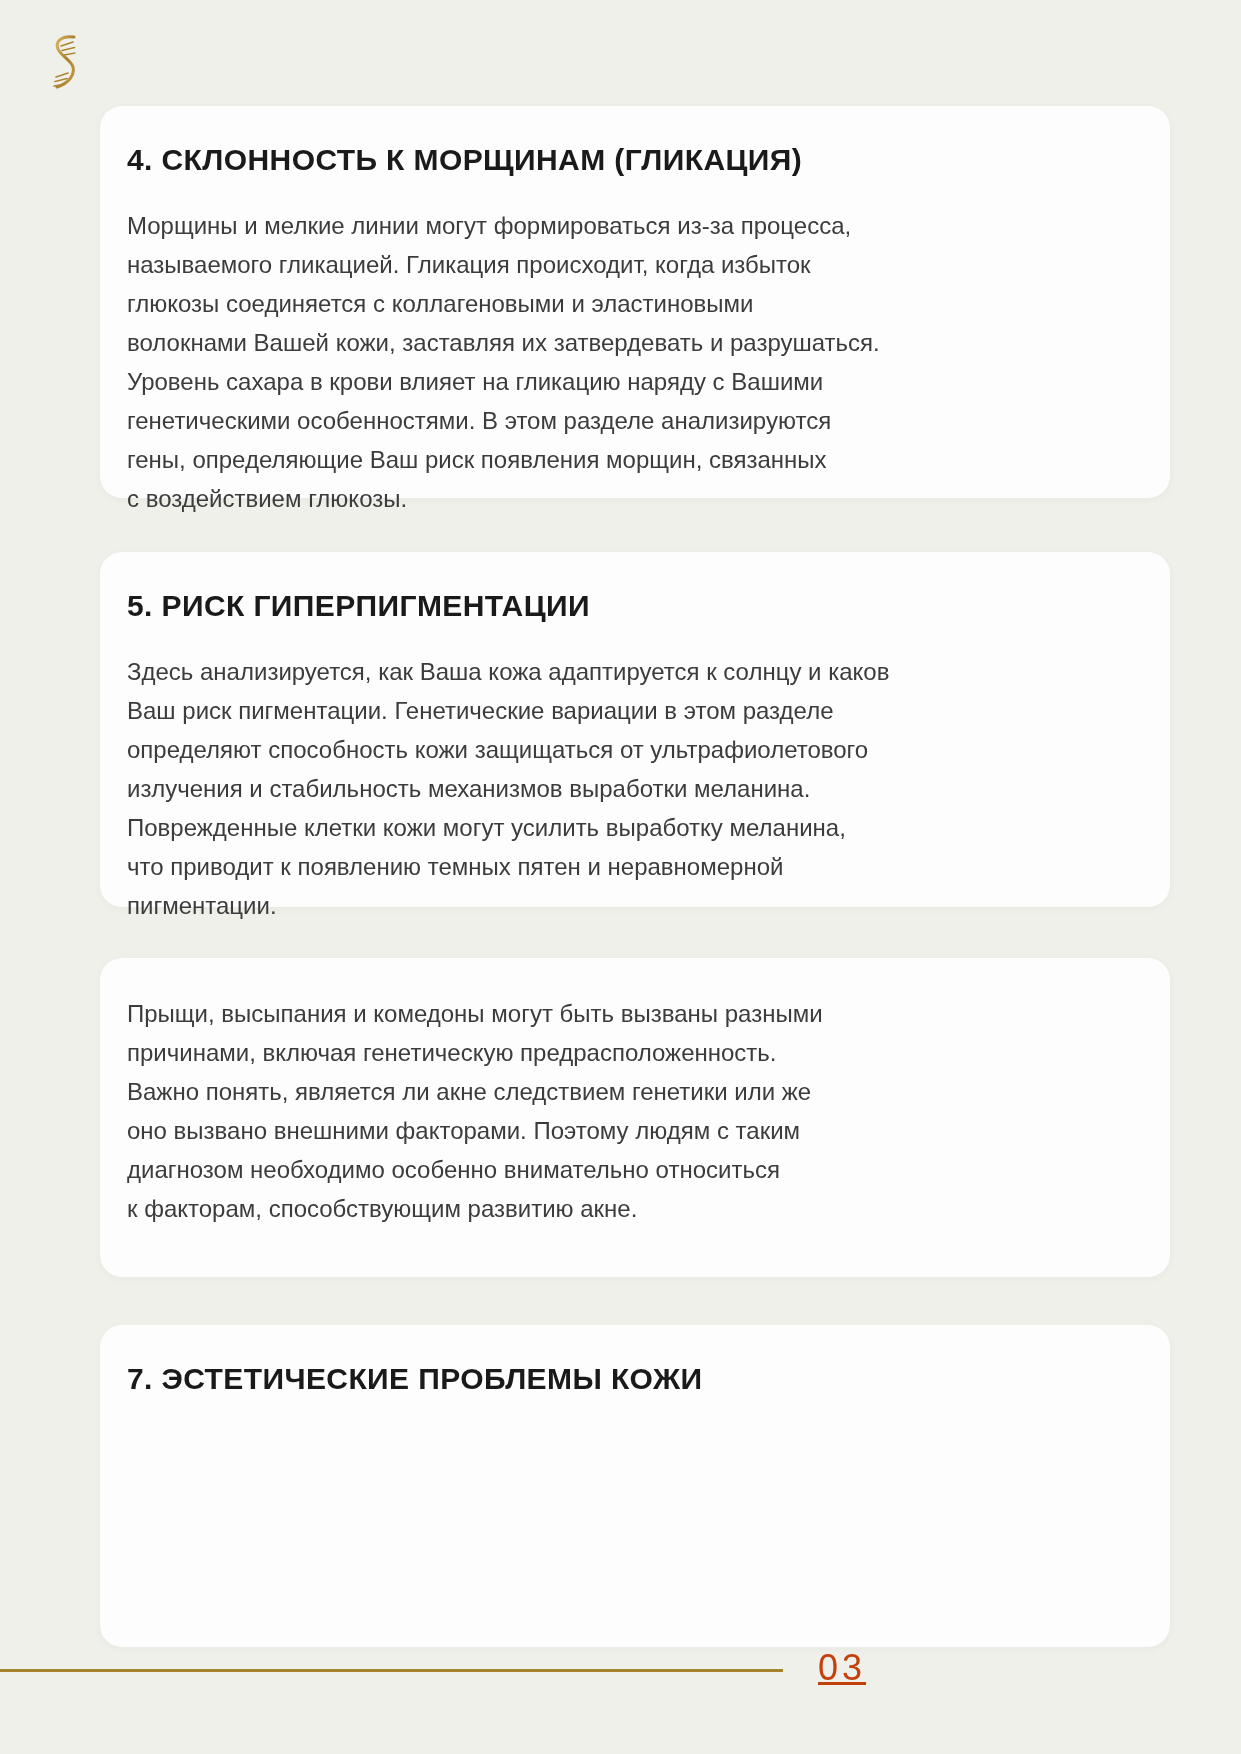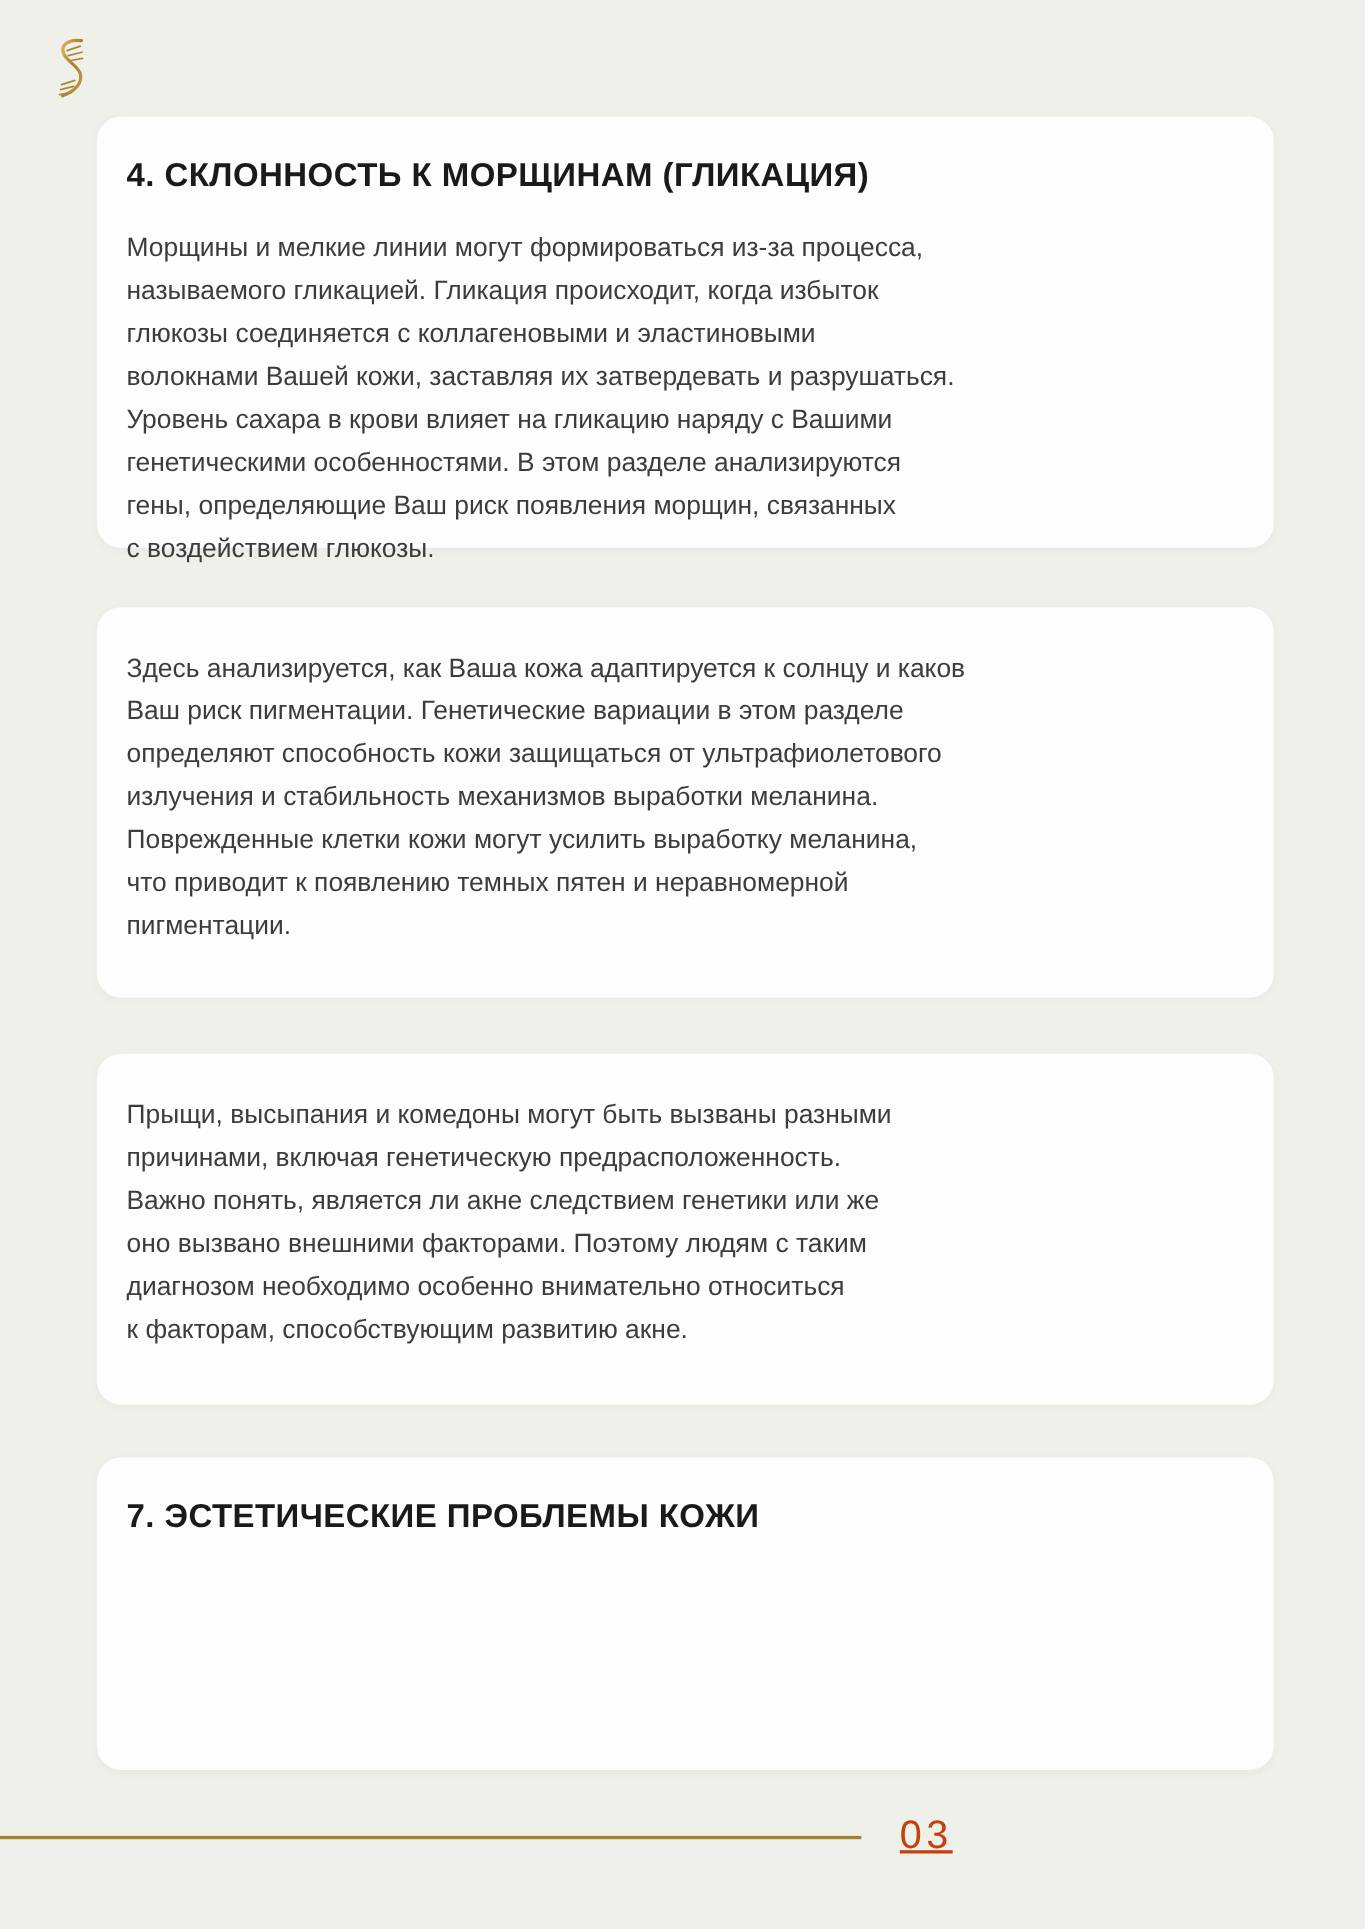--- a/index.html
+++ b/index.html
@@ -15,31 +15,31 @@
   }
   .logo {
     position: absolute;
     left: 48px;
     top: 34px;
     width: 36px;
     height: 64px;
   }
   .card {
     position: absolute;
-    left: 88px;
+    left: 100px;
     width: 1070px;
     background: #fdfdfd;
     border-radius: 22px;
     box-shadow: 0 2px 8px rgba(60,60,40,0.04);
     padding: 36px 60px 0 27px;
   }
   .card-1 { top: 106px;  height: 392px; }
   .card-2 { top: 552px;  height: 355px; }
   .card-3 { top: 958px;  height: 319px; }
-  .card-4 { top: 1325px; height: 284px; }
+  .card-4 { top: 1325px; height: 322px; }
   .card h2 {
     font-size: 30px;
     line-height: 36px;
     font-weight: 800;
     letter-spacing: 0.4px;
     color: #1a1a1a;
     margin-bottom: 28px;
   }
   .card p {
     font-size: 24px;
@@ -101,20 +101,21 @@
 называемого гликацией. Гликация происходит, когда избыток
 глюкозы соединяется с коллагеновыми и эластиновыми
 волокнами Вашей кожи, заставляя их затвердевать и разрушаться.
 Уровень сахара в крови влияет на гликацию наряду с Вашими
 генетическими особенностями. В этом разделе анализируются
 гены, определяющие Ваш риск появления морщин, связанных
 с воздействием глюкозы.</p>
   </section>
 
   <section class="card card-2">
+    <h2>5. РИСК ГИПЕРПИГМЕНТАЦИИ</h2>
     <p>Здесь анализируется, как Ваша кожа адаптируется к солнцу и каков
 Ваш риск пигментации. Генетические вариации в этом разделе
 определяют способность кожи защищаться от ультрафиолетового
 излучения и стабильность механизмов выработки меланина.
 Поврежденные клетки кожи могут усилить выработку меланина,
 что приводит к появлению темных пятен и неравномерной
 пигментации.</p>
   </section>
 
   <section class="card card-3">

